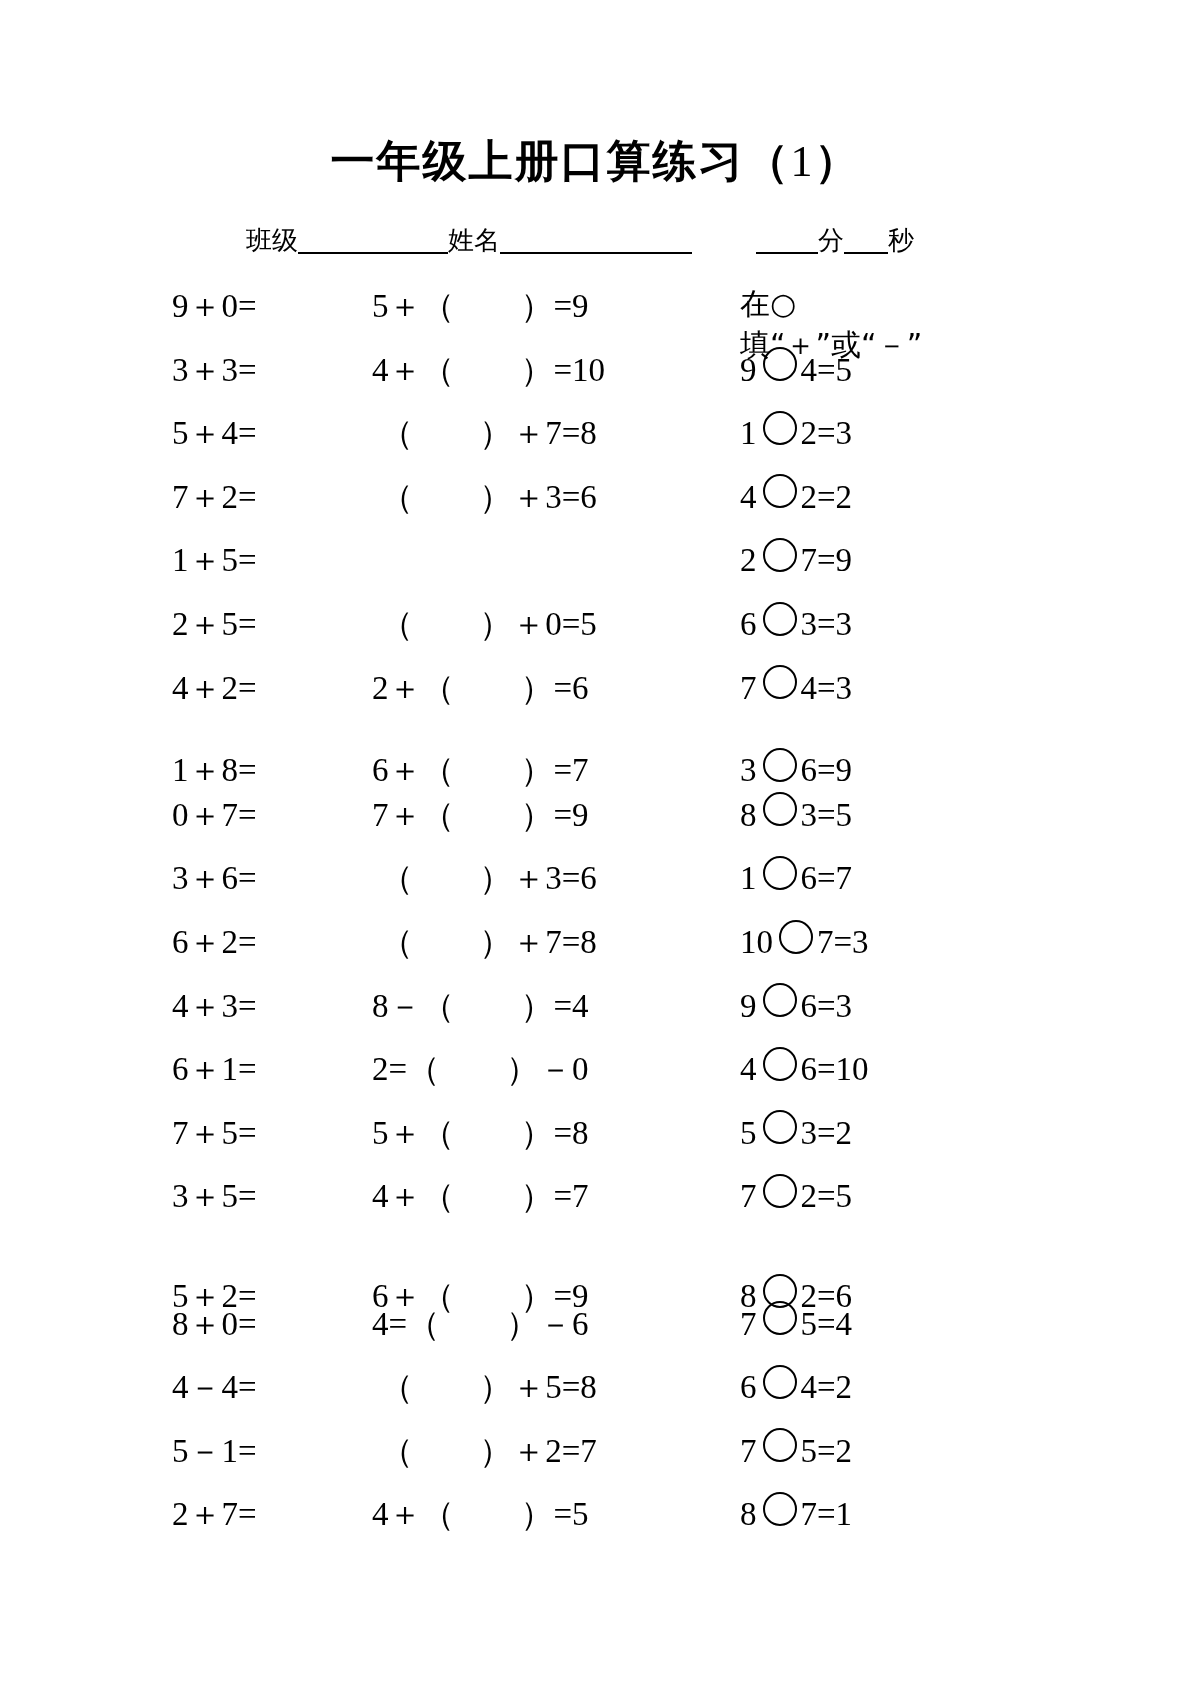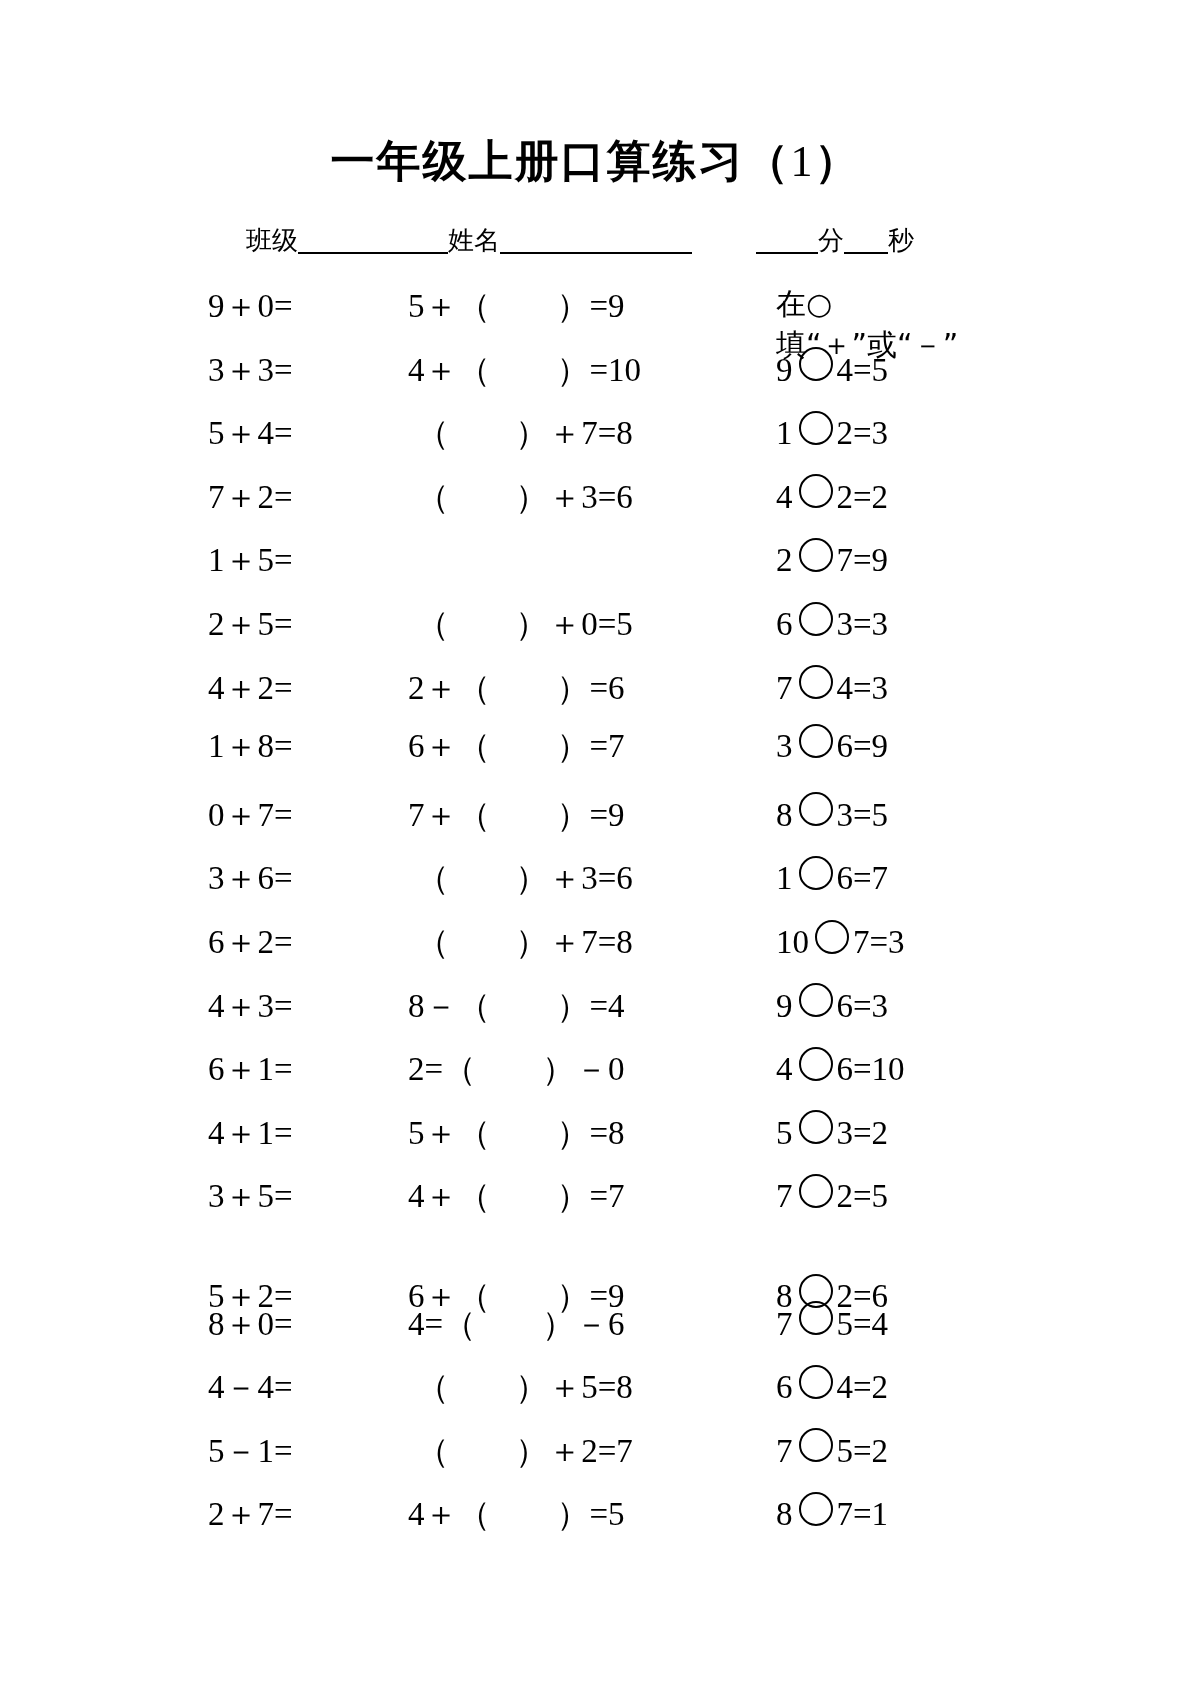--- a/index.html
+++ b/index.html
@@ -9,21 +9,21 @@
     font-family: "DejaVu Sans", sans-serif; font-size: 44px; font-weight: bold; letter-spacing: 2px;
   }
   .title .num { font-family: "Liberation Serif", serif; font-weight: normal; }
   .info {
     position: absolute; top: 218px; left: 246px; height: 40px;
     font-family: "DejaVu Sans", sans-serif; font-size: 26px; display: flex; align-items: flex-end;
   }
   .info .blank { display: inline-block; border-bottom: 2px solid #000; height: 30px; margin-bottom: 4px; }
   .row {
     position: absolute; height: 50px; left: 0; width: 947px;
-    font-family: "Liberation Serif", serif; font-size: 33px; margin-left: 36px;
+    font-family: "Liberation Serif", serif; font-size: 33px;
   }
   .col1 { position: absolute; left: 172px; top: 0; }
   .col2 { position: absolute; left: 372px; top: 0; white-space: pre; }
   .col3 { position: absolute; left: 740px; top: 0; display: flex; align-items: center; }
   .col3 .circle {
     display: inline-block; width: 34px; height: 34px; border: 2.5px solid #000; border-radius: 50%;
     margin: 0 4px 0 6px; position: relative; top: -6px; box-sizing: border-box;
   }
   .instr { font-family: "DejaVu Sans", sans-serif; font-size: 30px; }
 </style>
@@ -98,21 +98,21 @@
     </div>
     <div class="row" style="top: 665.6px;">
       <span class="col1">4＋2=</span>
       <span class="col2">2＋（　　）=6</span>
       <span class="col3" style="top: 4px;">
         <span>7</span>
         <span class="circle"></span>
         <span>4=3</span>
       </span>
     </div>
-    <div class="row" style="top: 724px; padding-left: 39px;">
+    <div class="row" style="top: 748px; padding-left: 39px;">
       <span class="col1">1＋8=</span>
       <span class="col2">6＋（　　）=7</span>
       <span class="col3" style="top: 4px;">
         <span>3</span>
         <span class="circle"></span>
         <span>6=9</span>
       </span>
     </div>
     <div class="row" style="top: 792.8px;">
       <span class="col1">0＋7=</span>
@@ -153,21 +153,21 @@
     <div class="row" style="top: 1047.2px;">
       <span class="col1">6＋1=</span>
       <span class="col2">2=（　　）－0</span>
       <span class="col3" style="top: 4px;">
         <span>4</span>
         <span class="circle"></span>
         <span>6=10</span>
       </span>
     </div>
     <div class="row" style="top: 1110.8px;">
-      <span class="col1">4＋1=</span>
+      <span class="col1">7＋5=</span>
       <span class="col2">5＋（　　）=8</span>
       <span class="col3" style="top: 4px;">
         <span>5</span>
         <span class="circle"></span>
         <span>3=2</span>
       </span>
     </div>
     <div class="row" style="top: 1174.4px;">
       <span class="col1">3＋5=</span>
       <span class="col2">4＋（　　）=7</span>

